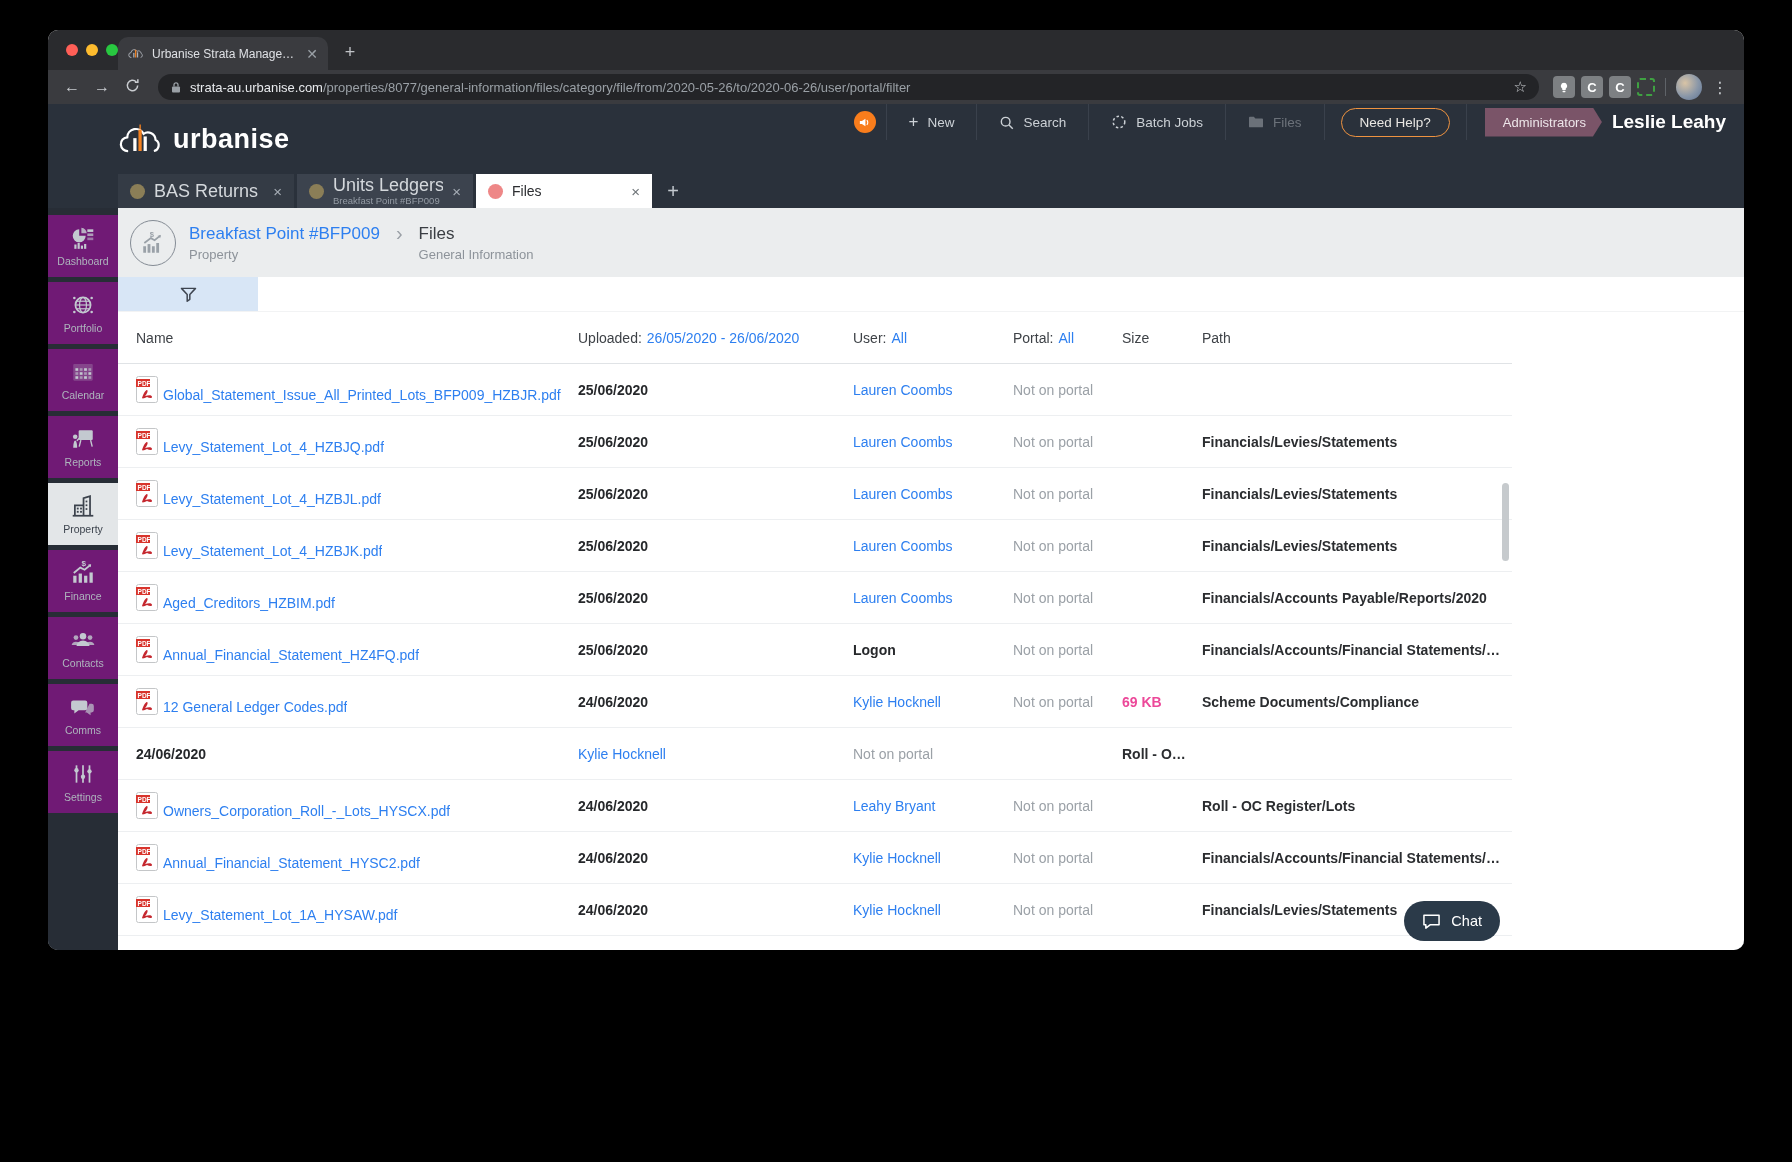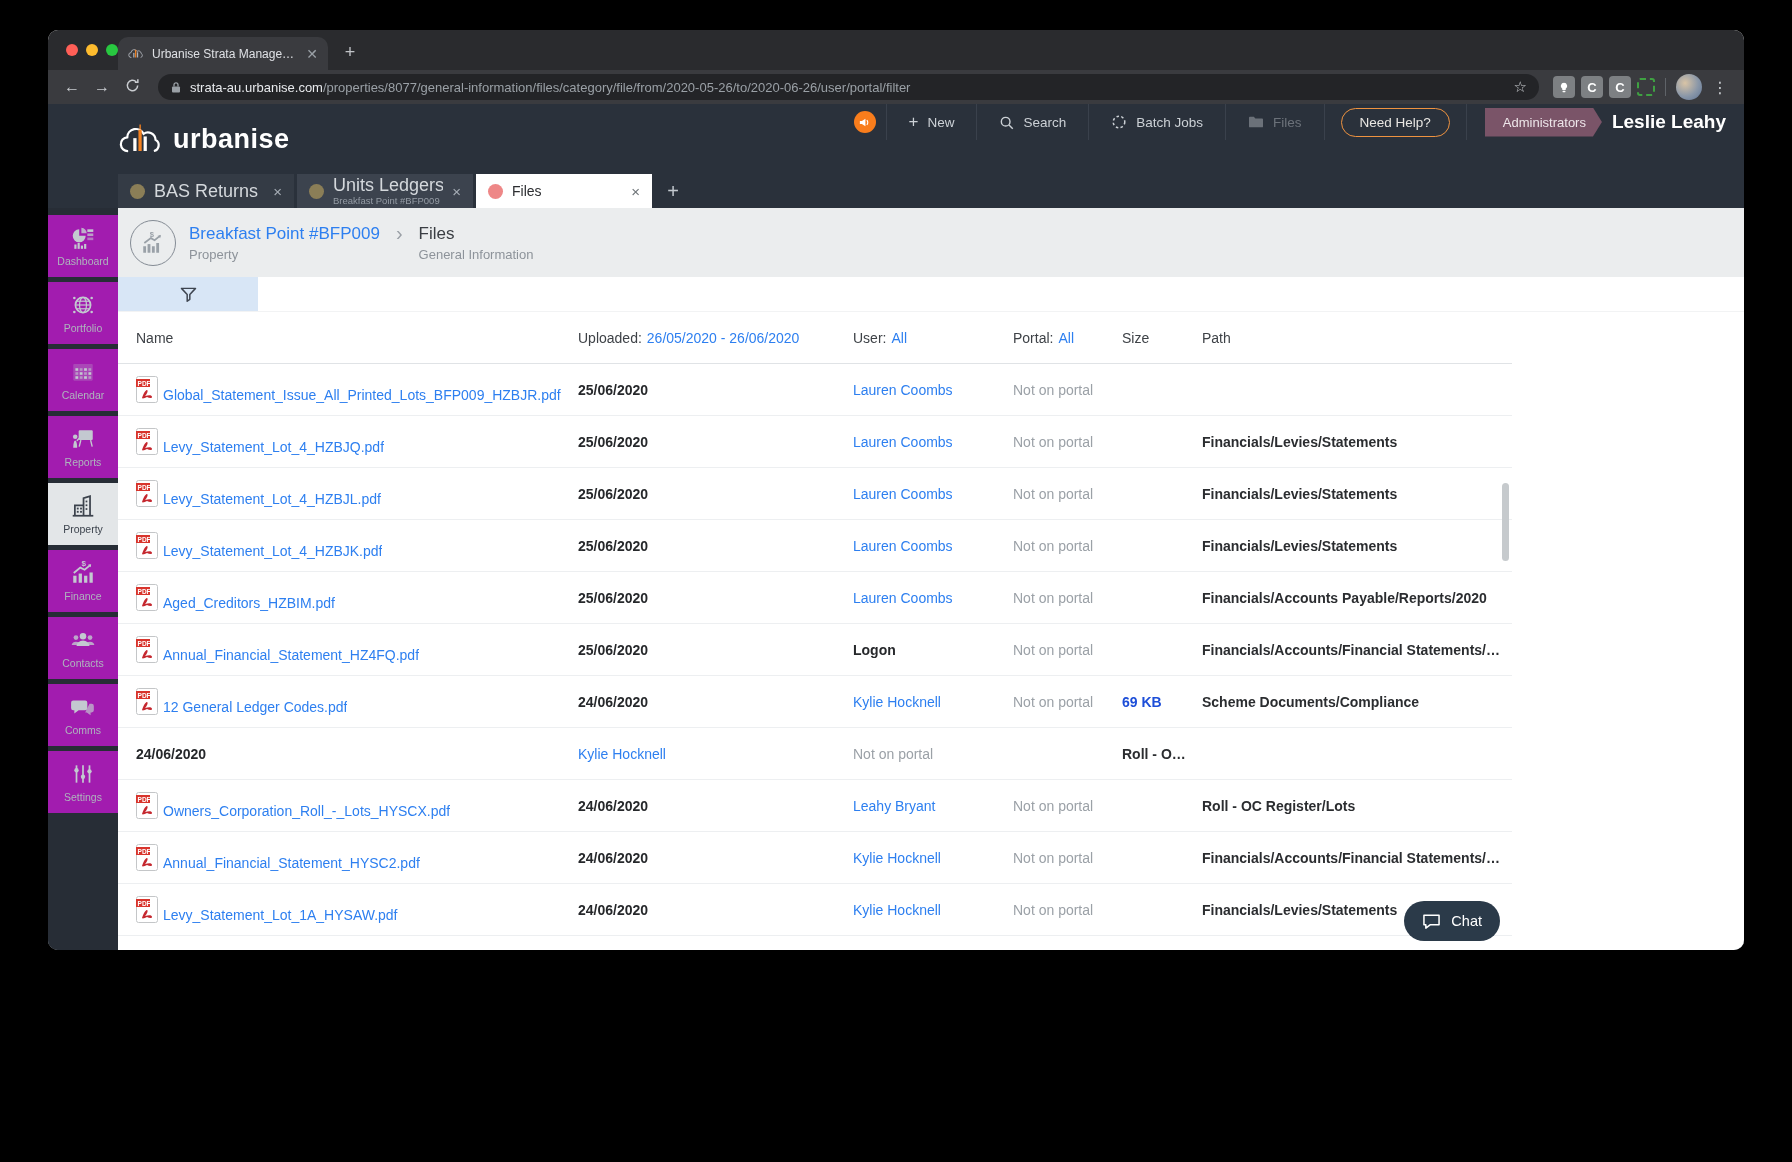--- a/index.html
+++ b/index.html
@@ -62,21 +62,21 @@
   .wtab-text{display:flex;flex-direction:column;line-height:1.15;min-width:0;}
   .wtab-label{font-size:18px;color:#d4d8dc;white-space:nowrap;overflow:hidden;}
   .wtab.active .wtab-label{color:#2c2e31;font-size:14px;}
   .wtab-sub{font-size:9.5px;color:#959ca5;white-space:nowrap;overflow:hidden;}
   .wtab-close{margin-left:auto;color:#a6adb5;font-size:15px;}
   .wtab.active .wtab-close{color:#6e7478;}
   .tab-add{width:36px;display:flex;align-items:center;justify-content:center;color:#c3c9cf;font-size:20px;}
 
   .app-body{flex:1;display:flex;min-height:0;}
   .sidebar{width:70px;background:#272d36;display:flex;flex-direction:column;padding-top:7px;gap:5px;flex:none;}
-  .side-item{height:62px;background:#a21caf;display:flex;flex-direction:column;align-items:center;
+  .side-item{height:62px;background:#701a75;display:flex;flex-direction:column;align-items:center;
              justify-content:center;gap:4px;color:#c3c9d0;flex:none;}
   .side-item .lbl{font-size:10.5px;color:#aeb5bd;}
   .side-item.active{background:#e3e6e8;color:#3c434d;}
   .side-item.active .lbl{color:#3c434d;}
   .side-icon{display:flex;}
 
   .main{flex:1;background:#fff;display:flex;flex-direction:column;position:relative;min-width:0;}
   .breadcrumb{height:69px;background:#ebedee;display:flex;align-items:center;padding-left:12px;flex:none;}
   .bc-icon{width:46px;height:46px;border-radius:50%;border:1.5px solid #848b94;display:flex;align-items:center;
            justify-content:center;color:#9aa1a8;margin-right:13px;flex:none;}
@@ -97,21 +97,21 @@
   .link{color:#2d7ff0;text-decoration:none;cursor:pointer;}
   .trow{height:52px;border-bottom:1px solid #edeff1;font-size:14px;}
   .cell{white-space:nowrap;overflow:hidden;text-overflow:ellipsis;padding-right:10px;}
   .cell-name{display:flex;align-items:flex-end;gap:5px;min-width:0;}
   .name-link{color:#2d7ff0;white-space:nowrap;overflow:hidden;text-overflow:ellipsis;cursor:pointer;}
   .pdf{flex:none;display:flex;}
   .cell-date{font-weight:bold;color:#26282b;}
   .cell-user{color:#2d7ff0;cursor:pointer;}
   .cell-user.plain{color:#26282b;font-weight:bold;cursor:default;}
   .cell-portal{color:#9ba1a7;}
-  .cell-size{font-weight:bold;color:#1d4ed8;}
+  .cell-size{font-weight:bold;color:#ec4899;}
   .cell-path{color:#2b2d30;font-weight:bold;}
   .vscroll{position:absolute;left:1384px;top:171px;width:7px;height:78px;border-radius:4px;background:#c6cacd;}
 
   .chat-btn{position:absolute;right:244px;bottom:9px;height:40px;padding:0 18px;border-radius:20px;
             background:#2b3a49;color:#fff;display:flex;align-items:center;gap:10px;font-size:14.5px;}
 </style>
 </head>
 <body>
 
 <div class="window">

